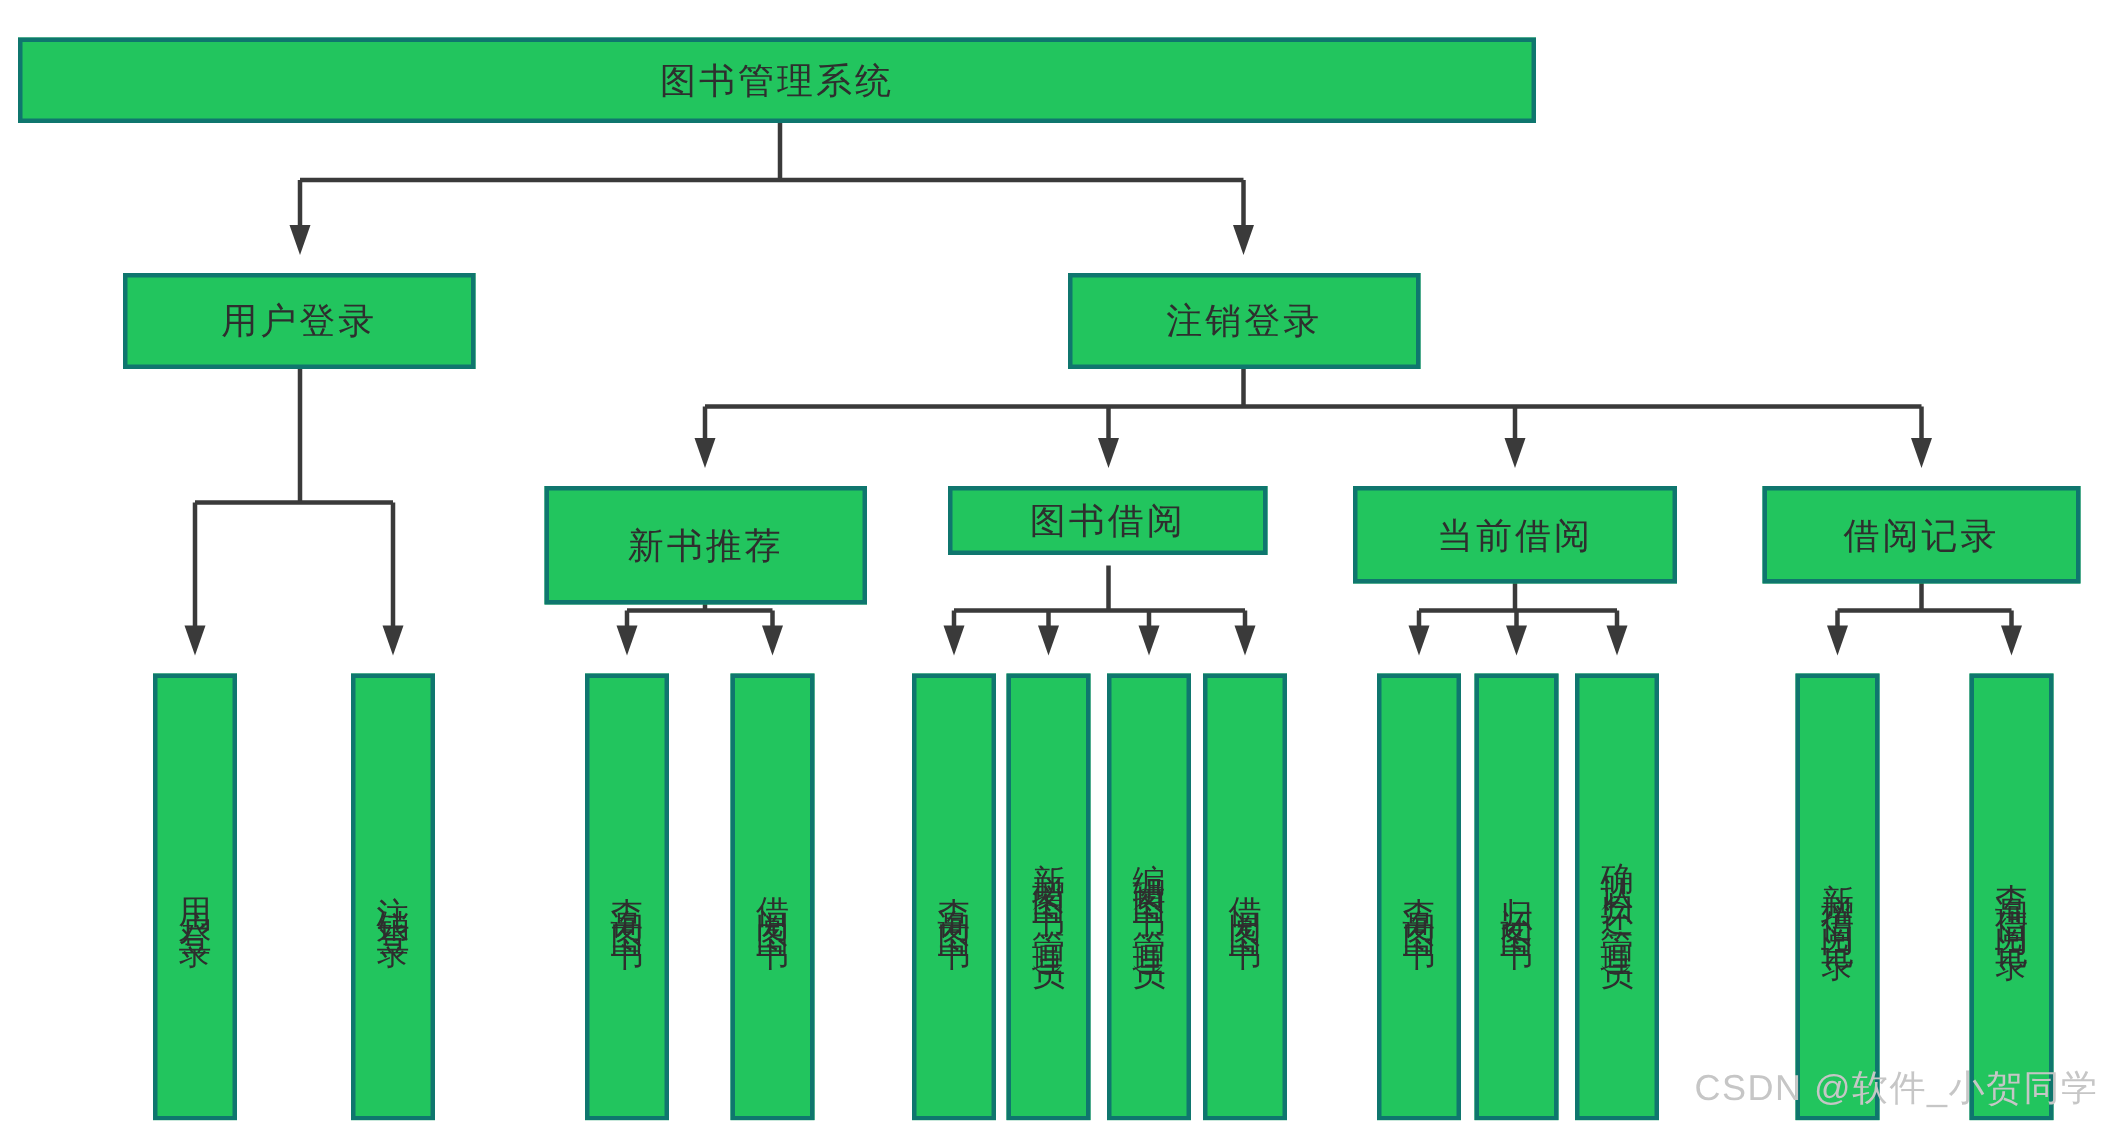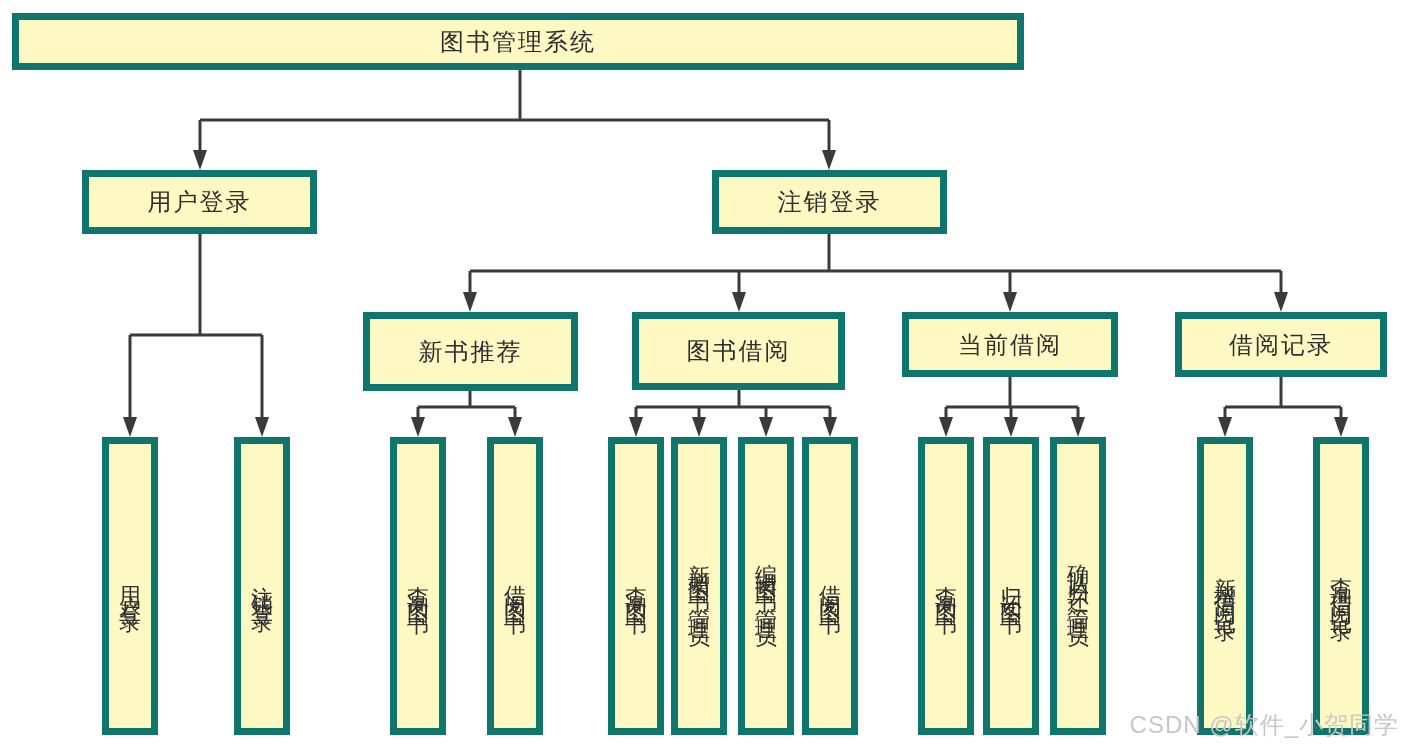--- a/index.html
+++ b/index.html
@@ -8,26 +8,27 @@
     position:relative;
     width:1405px;height:747px;
     background:#ffffff;
     font-family:"Liberation Sans","DejaVu Sans",sans-serif;
     overflow:hidden;
   }
   #wires{position:absolute;left:0;top:0;width:1405px;height:747px;}
   .box{
     position:absolute;
     box-sizing:border-box;
-    border:7px solid #0f766e;
-    background:#fef9c3;
+    border:3px solid #0f766e;
+    background:#22c55e;
     display:flex;
     align-items:center;
     justify-content:center;
     color:#2e2e2e;
+    margin-top:12px;
   }
   .hbox{
     font-size:24px;
     letter-spacing:2px;
     white-space:nowrap;
   }
   .vbox{
     font-size:22px;
   }
   .vbox .vtext{
@@ -124,21 +125,21 @@
   <div class="box hbox" style="left:82px;top:170px;width:235px;height:64px;">
     <span>用户登录</span>
   </div>
   <div class="box hbox" style="left:712px;top:170px;width:235px;height:64px;">
     <span>注销登录</span>
   </div>
 
   <div class="box hbox" style="left:363px;top:312px;width:215px;height:79px;">
     <span>新书推荐</span>
   </div>
-  <div class="box hbox" style="left:632px;top:312px;width:213px;height:78px;font-family:Liberation Serif, serif;">
+  <div class="box hbox" style="left:632px;top:312px;width:213px;height:46px;font-family:Liberation Serif, serif;">
     <span>图书借阅</span>
   </div>
   <div class="box hbox" style="left:902px;top:312px;width:216px;height:65px;">
     <span>当前借阅</span>
   </div>
   <div class="box hbox" style="left:1175px;top:312px;width:212px;height:65px;">
     <span>借阅记录</span>
   </div>
 
   <div class="box vbox" style="left:102px;top:437px;width:56px;height:298px;">

